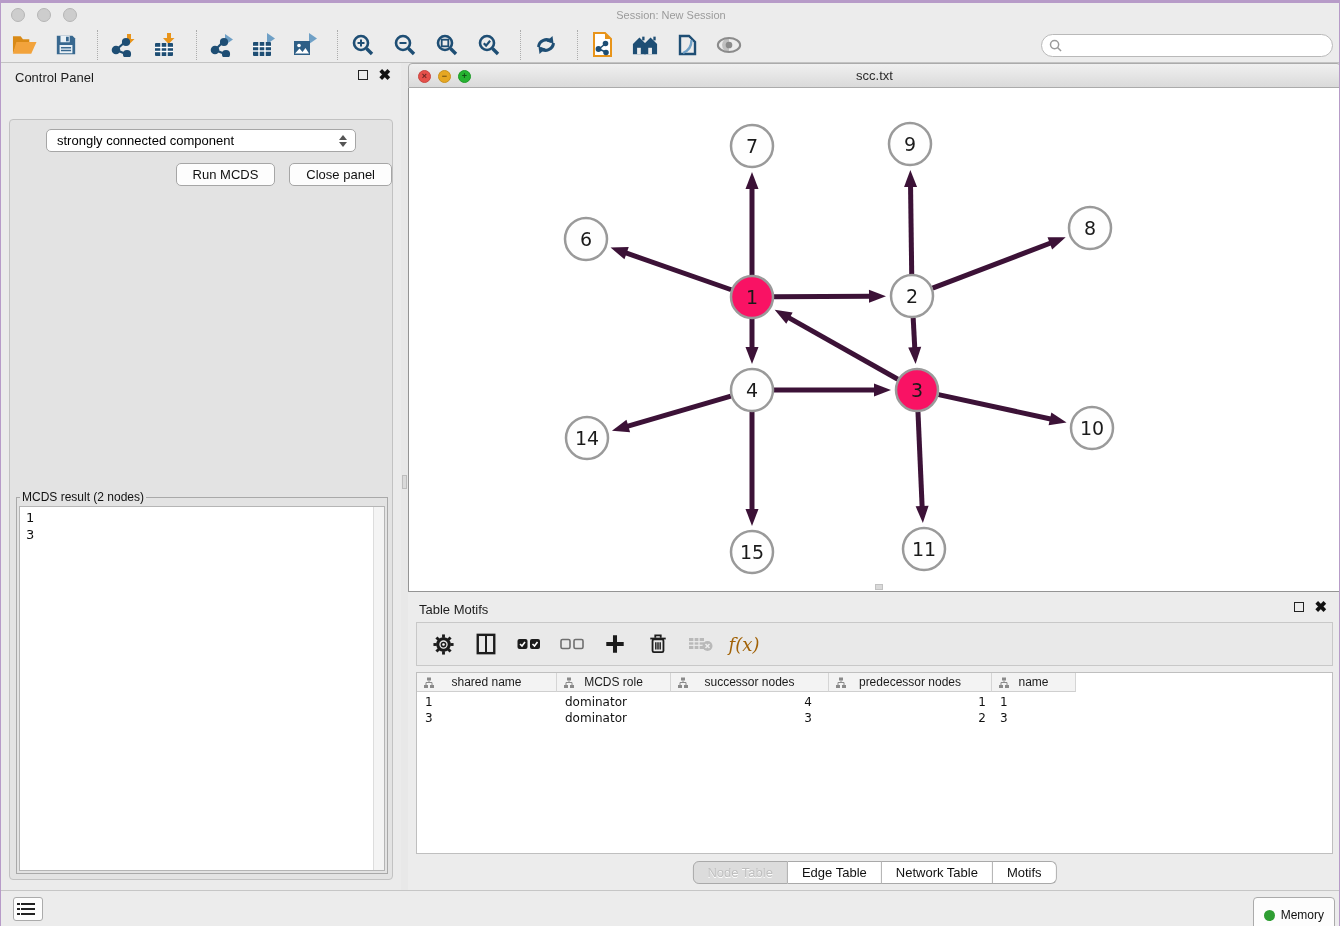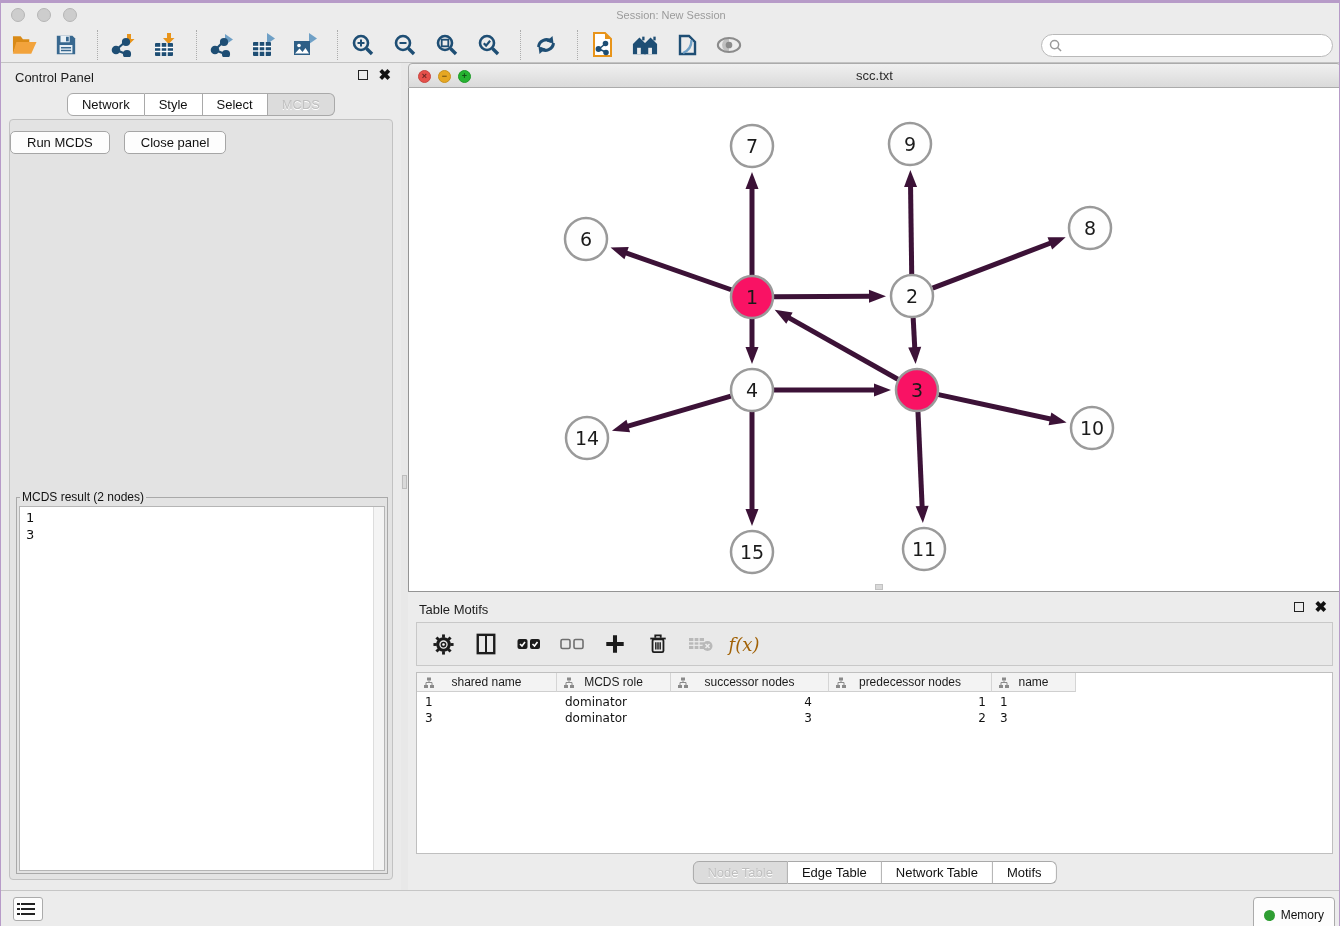--- a/index.html
+++ b/index.html
@@ -37,21 +37,21 @@
   .cp-content { position:absolute; left:8px; right:8px; top:56px; bottom:10px; background:#E3E3E3;
                 border:1px solid #C2C2C2; border-radius:4px; }
   .opt-label { text-align:center; margin-top:18px; font-size:13px; color:#111; }
   .dropdown { margin:9px auto 0; width:310px; height:23px; background:#fff; border:1px solid #A6A6A6;
               border-radius:5px; display:flex; align-items:center; padding:0 8px 0 10px; font-size:13px; }
   .dropdown .dd-label { flex:1; }
   .stepper { display:flex; flex-direction:column; gap:2px; align-items:center; }
   .stepper i { display:block; width:0; height:0; border-left:4px solid transparent; border-right:4px solid transparent; }
   .stepper .up { border-bottom:5px solid #555; }
   .stepper .down { border-top:5px solid #555; }
-  .btn-row { display:flex; justify-content:flex-start; gap:14px; margin-top:11px; }
+  .btn-row { display:flex; justify-content:flex-end; gap:14px; margin-top:11px; }
   .btn { height:23px; line-height:21px; padding:0 16px; background:#FDFDFD; border:1px solid #A6A6A6;
          border-radius:5px; font-size:13px; color:#111; }
   fieldset.result-group { position:absolute; left:6px; width:372px; top:370px; height:384px;
                           border:1px solid #A9A9A9; background:#E3E3E3; }
   fieldset.result-group legend { font-size:12px; color:#111; margin-left:3px; padding:0 2px; }
   .result-box { position:absolute; left:2px; right:2px; top:2px; bottom:2px; background:#fff;
                 border:1px solid #B5B5B5; overflow:hidden; }
   .result-scroll { position:absolute; right:0; top:0; bottom:0; width:11px; background:#F4F4F4; border-left:1px solid #DDD; }
   .result-lines { padding:2px 0 0 6px; font-size:13px; line-height:17px; color:#111; font-family:"DejaVu Sans",sans-serif; }
   
@@ -283,27 +283,28 @@
   </div>
 
   <div class="control-panel">
     <div class="cp-header">
       <span class="panel-title">Control Panel</span>
       <span class="panel-icons">
         <span class="float-icon"></span>
         <span class="close-icon">✖</span>
       </span>
     </div>
-    <div class="tabs-row" id="cp-tabs">
-        <div class="tab">Network</div>
-        <div class="tab">Style</div>
-        <div class="tab">Select</div>
-        <div class="tab active">MCDS</div>
+    <div class="cp-content">
+      <div class="dropdown">
+        <span class="dd-label">strongly connected component</span>
+        <span class="stepper">
+            <i class="up"></i>
+            <i class="down"></i>
+          </span>
       </div>
-    <div class="cp-content">
       <div class="btn-row">
         <button class="btn">Run MCDS</button>
         <button class="btn">Close panel</button>
       </div>
       <fieldset class="result-group">
         <legend>MCDS result (2 nodes)</legend>
         <div class="result-box">
           <div class="result-lines" id="result-lines">
               <div>1</div>
               <div>3</div>

